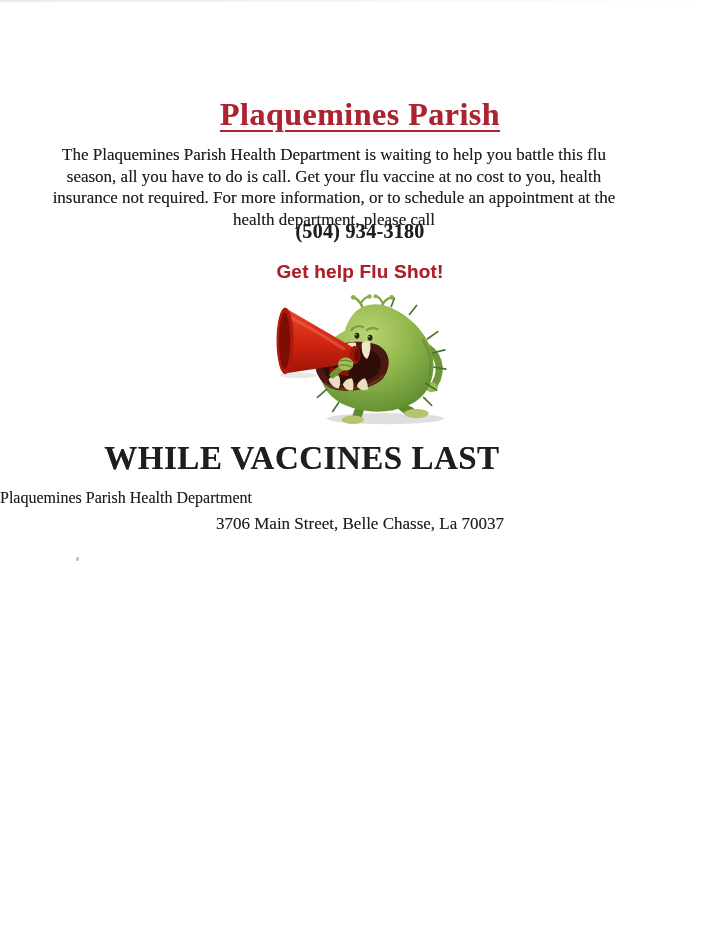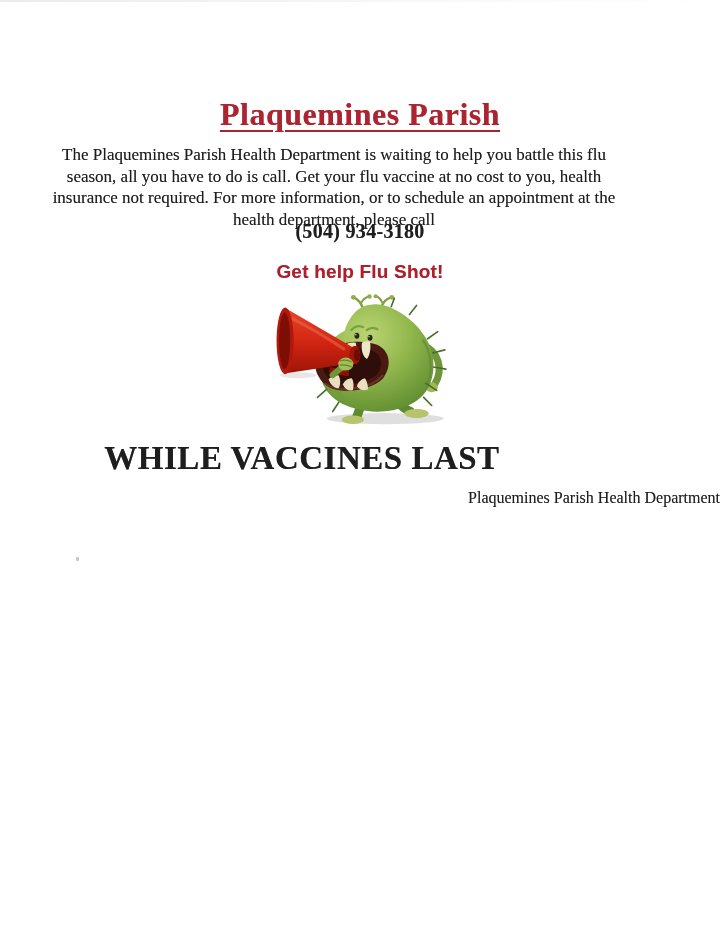--- a/index.html
+++ b/index.html
@@ -57,21 +57,21 @@
   }
   .headline{
     position:absolute;top:440px;left:0;width:604px;
     text-align:center;
     font-size:33px;font-weight:bold;
     letter-spacing:.5px;
     text-shadow:0 0 .6px rgba(0,0,0,.5);
   }
   .org{
     position:absolute;top:489px;left:0;width:720px;
-    text-align:right;font-size:16px;
+    text-align:left;font-size:16px;
     text-shadow:0 0 .5px rgba(0,0,0,.4);
   }
   .address{
     position:absolute;top:514px;left:0;width:720px;
     text-align:center;font-size:17px;
     text-shadow:0 0 .5px rgba(0,0,0,.4);
   }
   .speck{
     position:absolute;top:557px;left:76px;width:3px;height:4px;
     background:#9a9a9a;opacity:.55;border-radius:1px;
@@ -179,16 +179,17 @@
       <path d="M60,80 C64,76 68,73 72,71" stroke="#6e9639" stroke-width="6" stroke-linecap="round" fill="none"></path>
       <ellipse cx="73" cy="69" rx="7.5" ry="6.5" fill="#a3bd57"></ellipse>
       <path d="M67,66 q6,-2 12,1 M67,70 q6,-1 12,2" stroke="#5d8a2f" stroke-width="1.2" fill="none"></path>
     </svg>
   </div>
 
   <div class="headline">WHILE VACCINES LAST</div>
 
   <div class="org">Plaquemines Parish Health Department</div>
 
+  <div class="address">3706 Main Street, Belle Chasse, La 70037</div>
 
   <div class="speck"></div>
 
 </div>
 
 </body></html>

